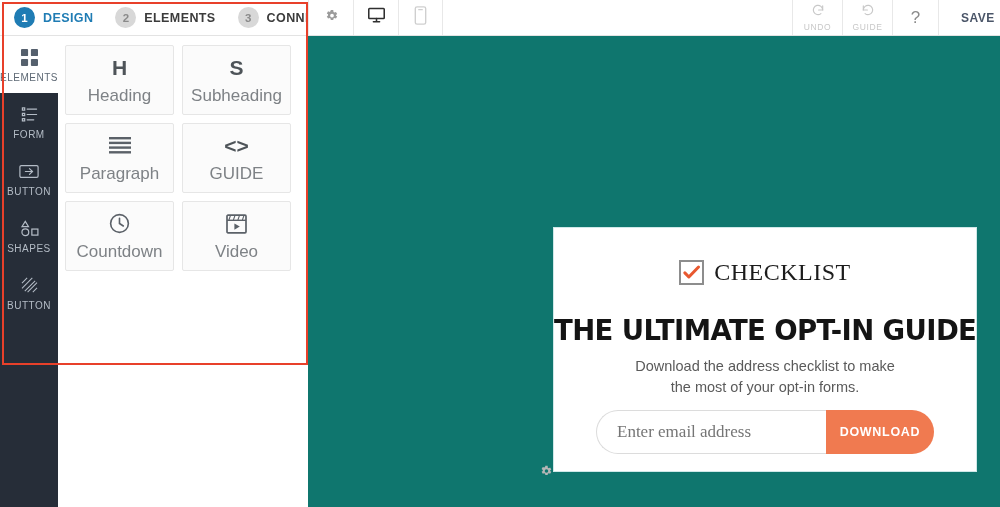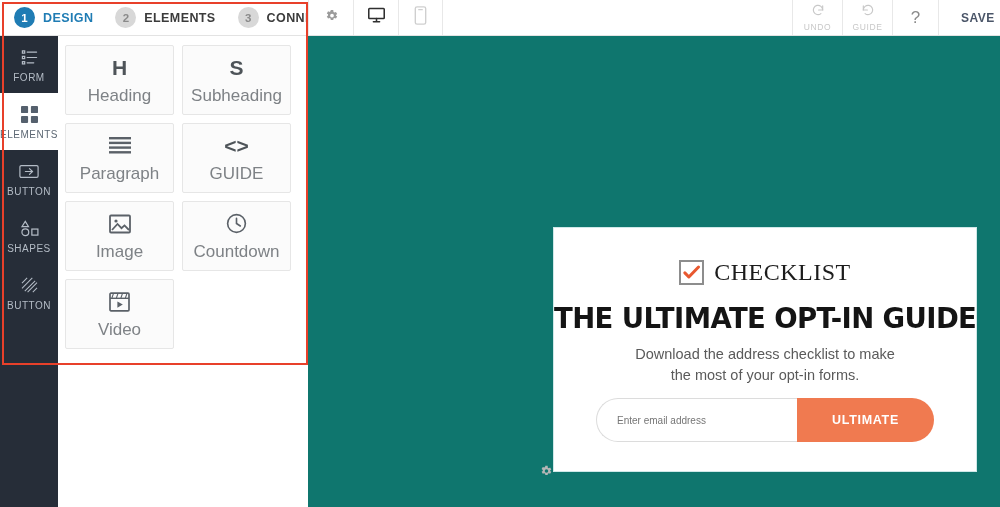--- a/index.html
+++ b/index.html
@@ -122,38 +122,38 @@
   }
   .logo-box {
     width: 25px; height: 25px; border: 2px solid #8d8d8d;
     display: flex; align-items: center; justify-content: center;
   }
   .logo-text {
     margin-left: 10px; font-family: "Liberation Serif", serif;
     font-size: 24px; letter-spacing: .5px; color: #1c1c1c;
   }
   .headline {
-    text-align: center; margin-top: 16px;
+    text-align: center; margin-top: 28px;
     font-family: "DejaVu Sans", sans-serif;
     font-size: 27.5px; font-weight: bold; color: #141414;
     letter-spacing: -0.6px; white-space: nowrap;
   }
   .subline {
     text-align: center; margin-top: 10px;
     font-size: 14.5px; line-height: 1.42; color: #5a5a5a;
   }
   .form-row {
     display: flex; margin: 13px auto 0; width: 338px; height: 44px;
   }
   .email-input {
     flex: 1; height: 44px;
     border: 1px solid #dcdcdc; border-right: none;
     border-radius: 22px 0 0 22px;
     background: #ffffff; padding-left: 20px;
-    font-family: Liberation Sans, sans-serif; font-size: 10px; color: #9a9a9a;
+    font-family: Liberation Serif, serif; font-size: 17px; color: #9a9a9a;
     outline: none;
   }
   .dl-btn {
     width: 137px; height: 44px; border: none;
     border-radius: 0 22px 22px 0;
     background: #f07a50; color: #ffffff;
     font-family: "Liberation Sans", sans-serif;
     font-size: 12.5px; font-weight: bold; letter-spacing: .7px;
     cursor: pointer;
   }
@@ -229,44 +229,44 @@
       </div>
       <div class="help-btn">
         <span>?</span>
       </div>
       <div class="save-btn">SAVE</div>
     </div>
   </div>
 
   <div class="rail">
 
+    <div class="rail-item active">
+      <span class="rail-ico">
+        <svg width="17" height="17" viewBox="0 0 18 18" fill="#55606d">
+          <rect x="0" y="0" width="7.5" height="7.5" rx="1"></rect>
+          <rect x="10.5" y="0" width="7.5" height="7.5" rx="1"></rect>
+          <rect x="0" y="10.5" width="7.5" height="7.5" rx="1"></rect>
+          <rect x="10.5" y="10.5" width="7.5" height="7.5" rx="1"></rect>
+        </svg>
+      </span>
+      <span class="rail-lbl">ELEMENTS</span>
+    </div>
+
     <div class="rail-item">
       <span class="rail-ico">
         <svg width="17" height="17" viewBox="0 0 18 18" fill="none" stroke="#b4bcc6" stroke-width="1.3" stroke-linecap="round">
           <rect x="1.5" y="2" width="2.4" height="2.4"></rect>
           <rect x="1.5" y="7.8" width="2.4" height="2.4"></rect>
           <rect x="1.5" y="13.4" width="2.4" height="2.4"></rect>
           <path d="M6.5 3.2h10M6.5 9h10M6.5 14.6h7"></path>
         </svg>
       </span>
       <span class="rail-lbl">FORM</span>
     </div>
 
-    <div class="rail-item active">
-      <span class="rail-ico">
-        <svg width="17" height="17" viewBox="0 0 18 18" fill="#55606d">
-          <rect x="0" y="0" width="7.5" height="7.5" rx="1"></rect>
-          <rect x="10.5" y="0" width="7.5" height="7.5" rx="1"></rect>
-          <rect x="0" y="10.5" width="7.5" height="7.5" rx="1"></rect>
-          <rect x="10.5" y="10.5" width="7.5" height="7.5" rx="1"></rect>
-        </svg>
-      </span>
-      <span class="rail-lbl">ELEMENTS</span>
-    </div>
-
     <div class="rail-item">
       <span class="rail-ico">
         <svg width="20" height="15" viewBox="0 0 22 16" fill="none" stroke="#b4bcc6" stroke-width="1.3" stroke-linecap="round" stroke-linejoin="round">
           <rect x="1" y="1.5" width="20" height="13" rx="1.5"></rect>
           <path d="M7 8h8M11.5 4.8L14.8 8l-3.3 3.2"></path>
         </svg>
       </span>
       <span class="rail-lbl">BUTTON</span>
     </div>
 
@@ -320,30 +320,20 @@
         <span class="tile-lbl">Paragraph</span>
       </div>
 
       <div class="tile">
         <span class="tile-ico">
           <span class="tile-glyph">&lt;&gt;</span>
         </span>
         <span class="tile-lbl">GUIDE</span>
       </div>
 
-      <div class="tile">
-        <span class="tile-ico">
-          <svg width="22" height="20" viewBox="0 0 22 20" fill="none" stroke="#5b6168" stroke-width="1.8">
-            <rect x="1" y="1.5" width="20" height="17" rx="1"></rect>
-            <circle cx="7" cy="7" r="1.6" fill="#5b6168" stroke="none"></circle>
-            <path d="M3 16l5.5-6 4 4.2 3-2.8 4.5 4.6" fill="none"></path>
-          </svg>
-        </span>
-        <span class="tile-lbl">Image</span>
-      </div>
 
       <div class="tile">
         <span class="tile-ico">
           <svg width="21" height="21" viewBox="0 0 22 22" fill="none" stroke="#5b6168" stroke-width="1.7">
             <circle cx="11" cy="11" r="9.3"></circle>
             <path d="M11 5.6V11l4 2.6" stroke-linecap="round"></path>
           </svg>
         </span>
         <span class="tile-lbl">Countdown</span>
       </div>
@@ -386,19 +376,19 @@
 
       <div class="headline">THE ULTIMATE OPT-IN GUIDE</div>
 
       <div class="subline">
         <div>Download the address checklist to make</div>
         <div>the most of your opt-in forms.</div>
       </div>
 
       <div class="form-row">
         <input class="email-input" type="text" placeholder="Enter email address" style="">
-        <button class="dl-btn">ULTIMATE</button>
+        <button class="dl-btn">DOWNLOAD</button>
       </div>
 
     </div>
   </div>
 
 </div>
 
 </body></html>

